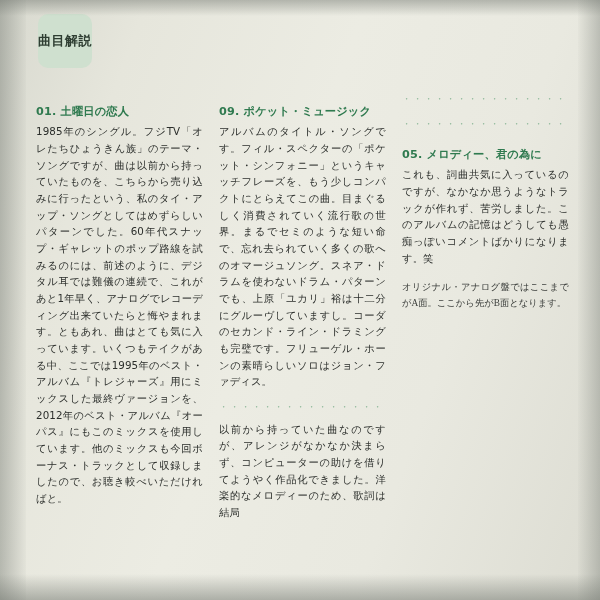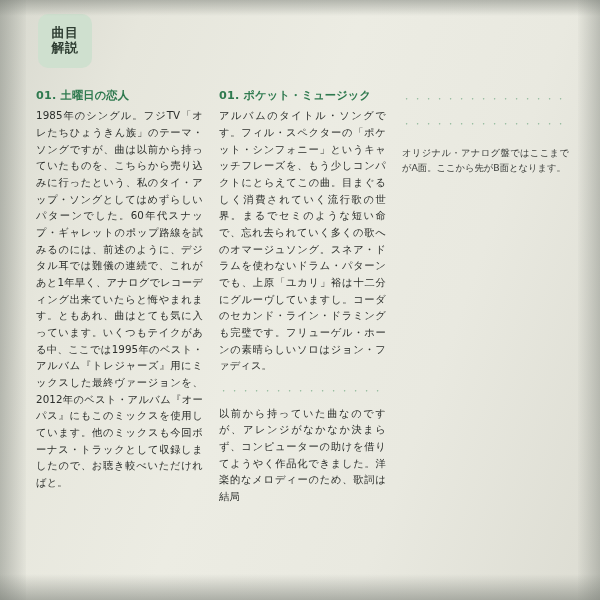--- a/index.html
+++ b/index.html
@@ -59,21 +59,21 @@
   .header-badge {
     position: absolute;
     left: 38px;
     top: 14px;
     width: 54px;
     height: 54px;
     border-radius: 10px;
     background: #cfe0cf;
     color: #2f3e33;
     display: flex;
-    flex-direction: column;
+    flex-direction: row;
     align-items: center;
     justify-content: center;
     line-height: 1.15;
     font-size: 13px;
     letter-spacing: 0.5px;
     font-weight: 600;
   }
   .header-badge span { display: block; }
 
   .columns {
@@ -96,39 +96,41 @@
   .track {
     margin-bottom: 10px;
   }
   .track-title {
     color: #2f7a4f;
     font-weight: 700;
     font-size: 11.2px;
     line-height: 1.45;
     margin-bottom: 3px;
     letter-spacing: 0.2px;
+    margin-top: 16px;
   }
   .track-body {
     color: #2b2e2b;
     text-align: justify;
     letter-spacing: 0.1px;
   }
   .divider {
     color: #8fb99a;
     letter-spacing: 2px;
     font-size: 9px;
     margin: 4px 0 6px 0;
     user-select: none;
   }
   .note {
     margin-top: 14px;
     font-size: 9.3px;
     line-height: 1.65;
     color: #3a3d3a;
     text-align: justify;
+    font-family: Liberation Serif, serif;
   }
 </style>
 </head>
 <body>
 
 <div class="page">
   <div class="top-shade"></div>
   <div class="bottom-shade"></div>
 
   <div class="header-badge">
@@ -140,31 +142,35 @@
 
     <div class="col col1">
       <div class="track">
         <div class="track-title">01. 土曜日の恋人</div>
         <div class="track-body">1985年のシングル。フジTV「オレたちひょうきん族」のテーマ・ソングですが、曲は以前から持っていたものを、こちらから売り込みに行ったという、私のタイ・アップ・ソングとしてはめずらしいパターンでした。60年代スナップ・ギャレットのポップ路線を試みるのには、前述のように、デジタル耳では難儀の連続で、これがあと1年早く、アナログでレコーディング出来ていたらと悔やまれます。ともあれ、曲はとても気に入っています。いくつもテイクがある中、ここでは1995年のベスト・アルバム『トレジャーズ』用にミックスした最終ヴァージョンを、2012年のベスト・アルバム『オーパス』にもこのミックスを使用しています。他のミックスも今回ボーナス・トラックとして収録しましたので、お聴き較べいただければと。</div>
       </div>
     </div>
 
     <div class="col col2">
       <div class="track">
-        <div class="track-title">01. ポケット・ミュージック</div>
+        <div class="track-title">09. ポケット・ミュージック</div>
         <div class="track-body">アルバムのタイトル・ソングです。フィル・スペクターの「ポケット・シンフォニー」というキャッチフレーズを、もう少しコンパクトにとらえてこの曲。目まぐるしく消費されていく流行歌の世界。まるでセミのような短い命で、忘れ去られていく多くの歌へのオマージュソング。スネア・ドラムを使わないドラム・パターンでも、上原「ユカリ」裕は十二分にグルーヴしていますし。コーダのセカンド・ライン・ドラミングも完璧です。フリューゲル・ホーンの素晴らしいソロはジョン・ファディス。</div>
       </div>
       <div class="divider">・・・・・・・・・・・・・・・</div>
       <div class="track">
         <div class="track-body">以前から持っていた曲なのですが、アレンジがなかなか決まらず、コンピューターの助けを借りてようやく作品化できました。洋楽的なメロディーのため、歌詞は結局</div>
       </div>
     </div>
 
     <div class="col col3">
       <div class="divider">・・・・・・・・・・・・・・・</div>
       <div class="track">
       </div>
       <div class="divider">・・・・・・・・・・・・・・・</div>
+      <div class="track">
+        <div class="track-title">05. メロディー、君の為に</div>
+        <div class="track-body">これも、詞曲共気に入っているのですが、なかなか思うようなトラックが作れず、苦労しました。このアルバムの記憶はどうしても愚痴っぽいコメントばかりになります。笑</div>
+      </div>
       <div class="note">オリジナル・アナログ盤ではここまでがA面。ここから先がB面となります。</div>
     </div>
 
   </div>
 </div>
 
 </body></html>

